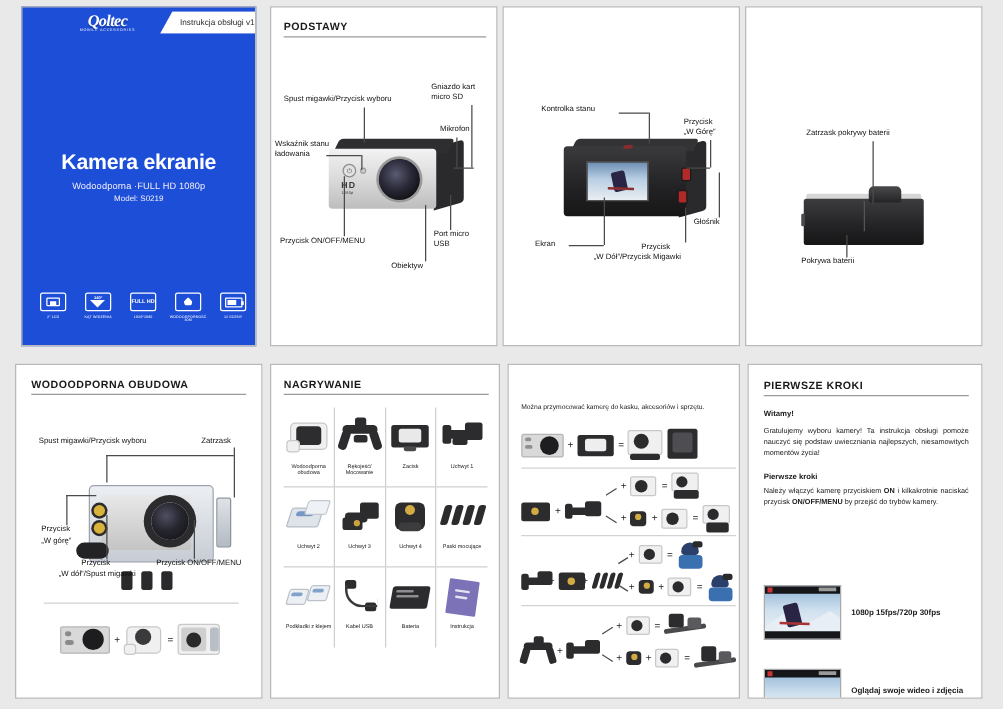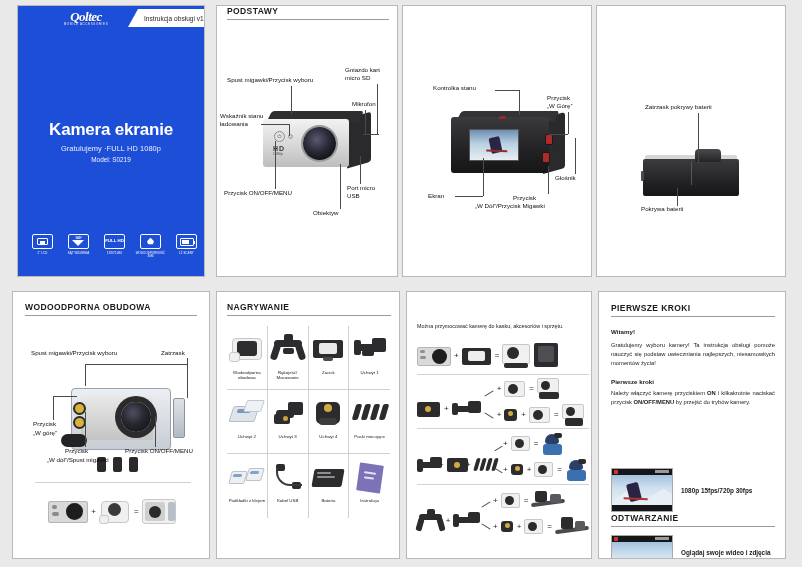--- a/index.html
+++ b/index.html
@@ -239,21 +239,21 @@
       <div class="logo-wrap">
         <div class="logo-text">Qoltec</div>
         <div class="logo-sub">MOBILE ACCESSORIES</div>
       </div>
       <div class="tab">
         <span>Instrukcja obsługi v1.0</span>
       </div>
     </div>
 
     <div class="cover-title">Kamera ekranie</div>
-    <div class="cover-sub">Gratulujemy  ·FULL HD 1080p</div>
+    <div class="cover-sub">Wodoodporna  ·FULL HD 1080p</div>
     <div class="cover-model">Model: S0219</div>
 
     <div class="spec-row">
       <div class="spec">
         <div class="spec-icon">
             <div class="ico-lcd"></div>
           </div>
         <div class="spec-cap">2" LCD</div>
       </div>
       <div class="spec">
@@ -275,21 +275,21 @@
       <div class="spec">
         <div class="spec-icon">
             <div class="ico-bat"></div>
           </div>
         <div class="spec-cap">12 SCENY</div>
       </div>
     </div>
   </div>
 
   <div class="panel" style="left:216px;top:5px;width:182px;height:272px;">
-    <div class="sec-title" style="position:absolute;left:10px;top:0;width:162px;">PODSTAWY</div>
+    <div class="sec-title" style="position:absolute;left:10px;top:10px;width:162px;">PODSTAWY</div>
 
     <div class="cam-front" style="left:46px;top:105px;width:110px;height:62px;">
       <div class="cam-side"></div>
       <div class="cam-top"></div>
       <div class="cam-body"></div>
       <div class="cam-pwr">⏻</div>
       <div class="cam-led"></div>
       <div class="cam-hd">HD<small>1080p</small></div>
       <div class="cam-lens"></div>
     </div>
@@ -758,21 +758,20 @@
             <span class="rec"></span>
             <span class="tc"></span>
           </div>
         <div class="mtn"></div>
         <div class="sk"></div>
         <div class="bar b"></div>
       </div>
       <div class="media-cap">1080p 15fps/720p 30fps</div>
     </div>
 
-    <div class="sec-title" style="position:absolute;left:12px;top:221px;width:164px;">ODTWARZANIE</div>
 
     <div style="position:absolute;left:12px;top:237px;width:164px;" class="media-row">
       <div class="thumb">
         <div class="bar t">
             <span class="rec"></span>
             <span class="tc"></span>
           </div>
         <div class="mtn" style="bottom:4px;background:#f2f6fa;clip-path:polygon(0 100%,30% 30%,60% 80%,100% 20%,100% 100%);"></div>
 
       </div>

